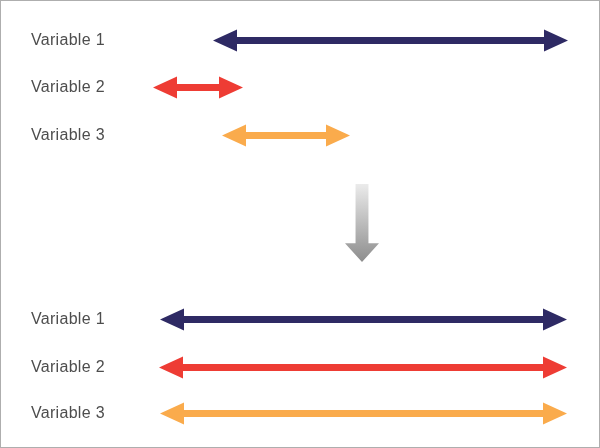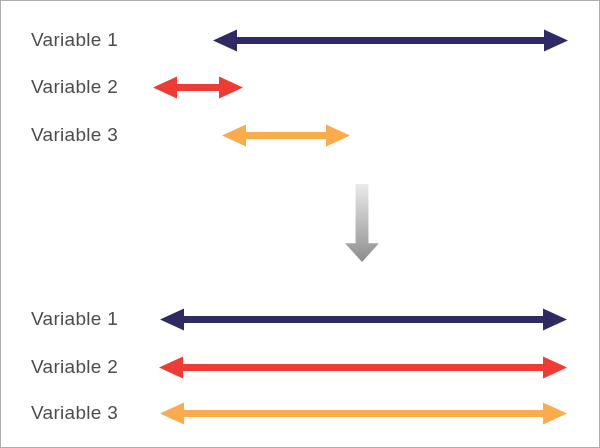--- a/index.html
+++ b/index.html
@@ -21,21 +21,21 @@
     position: absolute;
     left: 0;
     right: 0;
     height: 0;
   }
   .var-label {
     position: absolute;
     left: 30px;
     top: 0;
     transform: translateY(-52%);
-    font-size: 19px;
+    font-size: 16px;
     letter-spacing: 0.3px;
     color: #4d4d4d;
     white-space: nowrap;
   }
   .h-arrow {
     position: absolute;
     top: 0;
     height: 23px;
     transform: translateY(-50%);
   }

